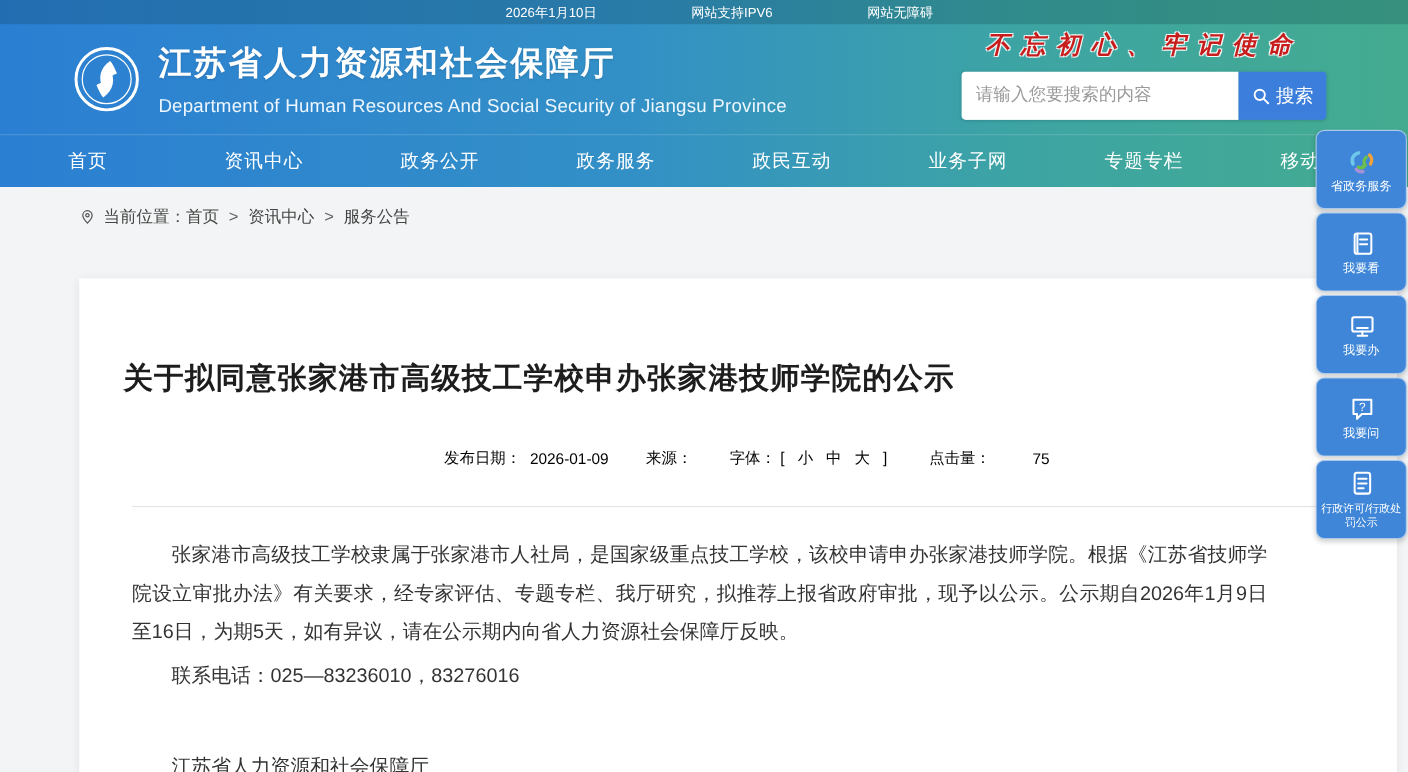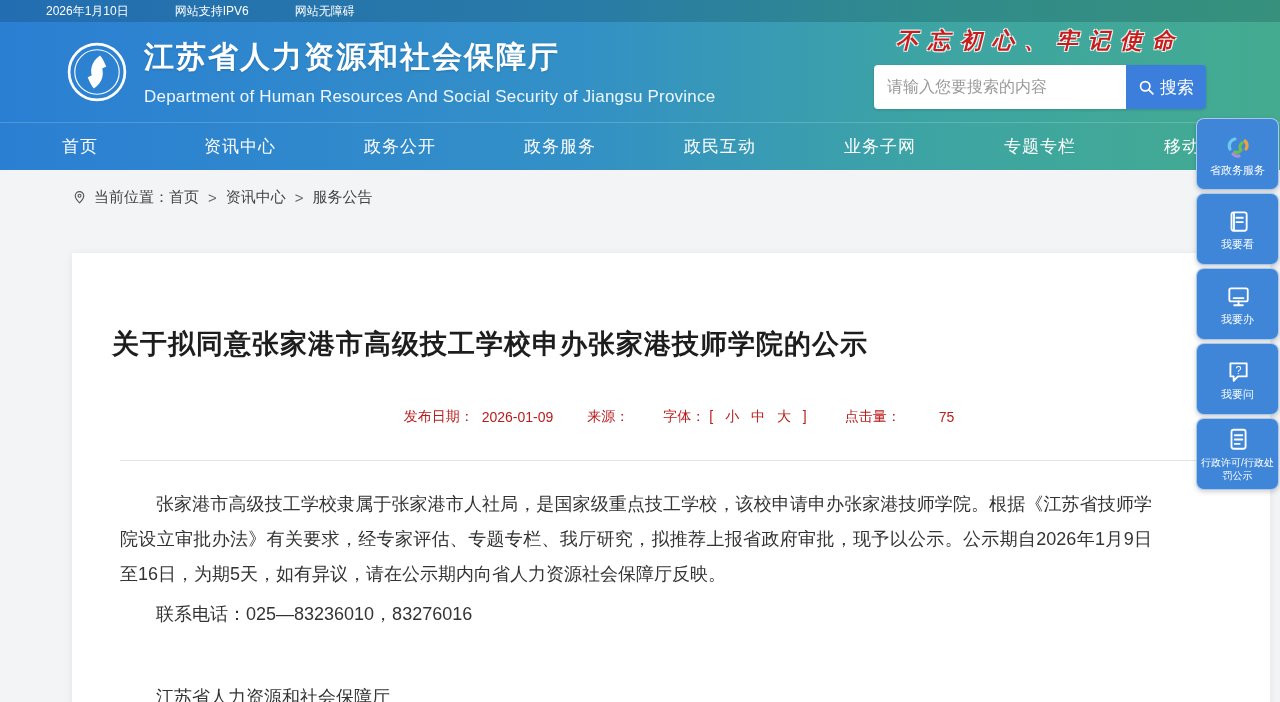--- a/index.html
+++ b/index.html
@@ -1,21 +1,21 @@
 <!DOCTYPE html>
 <html><head>
 <meta charset="utf-8">
 <style>
   * { margin:0; padding:0; box-sizing:border-box; }
   html,body { width:1280px; height:702px; overflow:hidden; }
   body { font-family:"Liberation Sans",sans-serif; background:#f3f4f5; position:relative; }
 
   
   .header { position:relative; background:linear-gradient(90deg,#2b7fd3 0%,#3390c6 45%,#3da4a4 72%,#44ab90 100%); }
-  .topbar { height:22px; background:rgba(0,40,45,.20); display:flex; justify-content:flex-start; align-items:center; padding-right:18px; }
+  .topbar { height:22px; background:rgba(0,40,45,.20); display:flex; justify-content:center; align-items:center; padding-right:18px;gap:40px; }
   .topbar span, .topbar a { color:#fff; font-size:12px; margin-left:46px; text-decoration:none; }
   .banner { height:100px; display:flex; align-items:center; padding-left:66px; position:relative; }
   .logo { width:62px; height:62px; flex:0 0 auto; cursor:pointer; }
   .titles { margin-left:16px; }
   .site-title { color:#fff; font-size:30px; font-weight:bold; letter-spacing:2px; text-shadow:0 1px 2px rgba(0,0,0,.15); }
   .site-sub { color:#eef6ff; font-size:17px; margin-top:9px; letter-spacing:.2px; }
   .header-right { position:absolute; right:74px; top:4px; width:332px; }
   .slogan { font-family:"DejaVu Serif",serif; font-style:italic; font-weight:bold; color:#c81d1d; font-size:22px; letter-spacing:10px; white-space:nowrap; text-align:center;
             text-shadow:-1px -1px 0 rgba(255,255,255,.8),1px -1px 0 rgba(255,255,255,.8),-1px 1px 0 rgba(255,255,255,.8),1px 1px 0 rgba(255,255,255,.8); }
   .searchbar { margin-top:9px; display:flex; height:44px; width:332px; border-radius:4px; overflow:hidden; box-shadow:0 1px 3px rgba(0,0,0,.15); }
@@ -28,21 +28,21 @@
 
   
   .breadcrumb { margin:17px 0 0 72px; display:flex; align-items:center; color:#444; font-size:15px; height:20px; }
   .breadcrumb .pin { margin-right:7px; display:flex; }
   .breadcrumb a { color:#444; text-decoration:none; cursor:pointer; }
   .breadcrumb .sep { margin:0 9px; color:#666; }
 
   
   .card { position:absolute; left:72px; width:1198px; top:253px; height:470px; background:#fff; box-shadow:0 1px 8px rgba(0,0,0,.07); }
   .article-title { text-align:left; font-size:27px; font-weight:bold; color:#1d1d1d; margin:73px 40px 0; letter-spacing:1px; }
-  .meta { display:flex; justify-content:center; align-items:center; margin-top:46px; color:#b91c1c; font-size:14px;margin-left:16px; }
+  .meta { display:flex; justify-content:center; align-items:center; margin-top:46px; color:#000000; font-size:14px;margin-left:16px; }
   .meta .m-gap { margin-left:34px; }
   .meta .m-val { margin-left:8px; }
   .meta .hits-val { margin-left:38px; }
   .font-sizes span { cursor:pointer; margin:0 4px; }
   .divider { border:none; border-top:1px solid #e4e4e4; margin:34px 60px 0 48px; }
   .article-body { margin:0 118px 0 48px; }
   .article-body p { font-size:18px; line-height:35px; color:#333; text-align:justify; text-indent:2em; }
   .para-main { margin-top:26px; }
   .para-contact { margin-top:5px; }
   .signature { margin-top:48px; font-size:18px; color:#333; text-align:right; padding-right:204px; }

